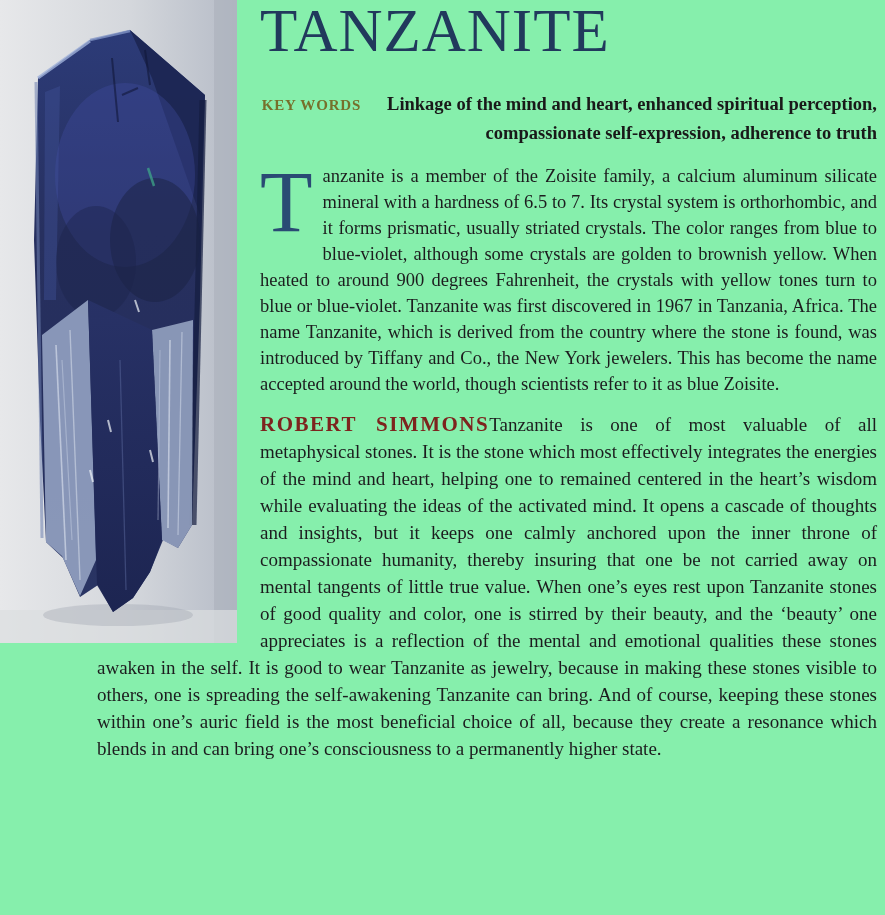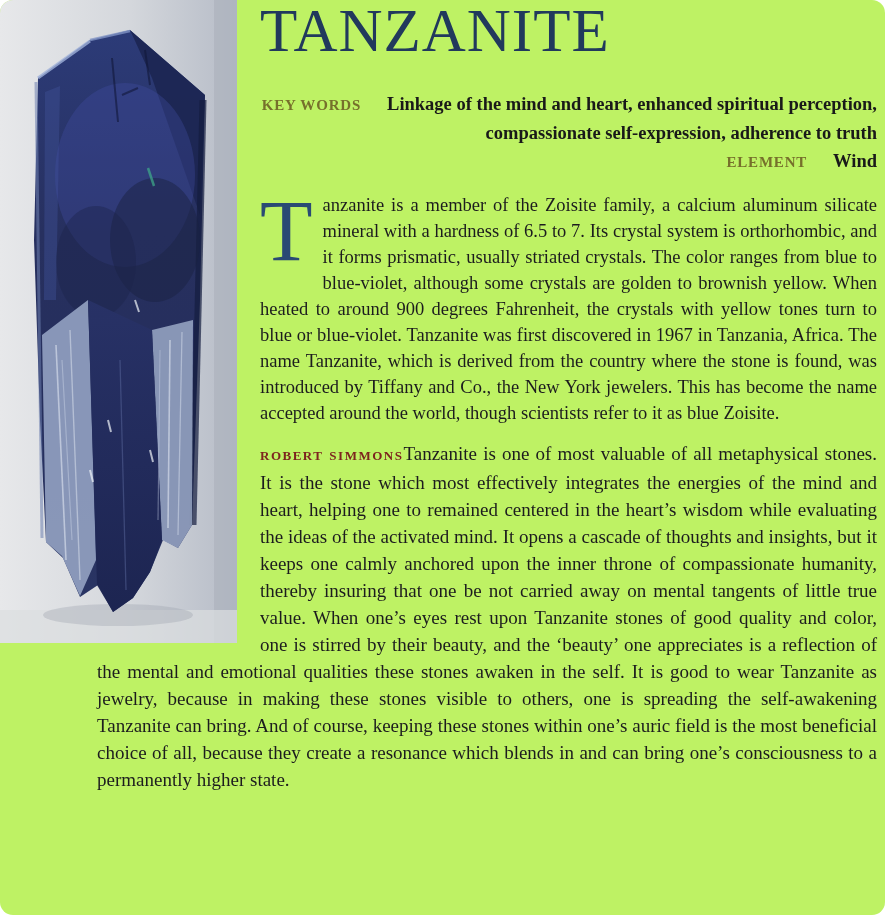--- a/index.html
+++ b/index.html
@@ -8,24 +8,23 @@
     --olive:#76702b;
     --maroon:#7d241e;
     --ink:#1c1c1e;
   }
   *{margin:0;padding:0;box-sizing:border-box;}
   html,body{background:#ffffff;}
   .page{
     position:relative;
     width:885px;height:915px;
     overflow:hidden;
-    background:#bef264;
+    background:#86efac;
     font-family:"Liberation Serif", serif;
     color:var(--ink);
-    border-radius:13px;
   }
   .content{
     padding:0 8px 0 97px;
   }
   figure.photo{
     float:left;
     width:237px;height:643px;
     margin:0 23px 0 -97px;
   }
   figure.photo svg{display:block;width:237px;height:643px;}
@@ -70,21 +69,21 @@
   }
   p.simmons{
     text-align:justify;
     font-size:19px;
     line-height:27px;
     margin:0;
   }
   .simmons-label{
     color:var(--maroon);
     font-weight:bold;
-    font-size:13px;
+    font-size:21px;
     letter-spacing:1.5px;
     white-space:nowrap;
   }
   p.closing{
     text-align:justify;
     text-indent:28px;
     font-size:19px;
     line-height:27px;
     margin:0;
   }
@@ -153,23 +152,20 @@
         <path d="M 148 168 L 154 186" stroke="#3fae8a" stroke-width="2.5" opacity="0.7" fill="none"></path>
       </svg>
     </figure>
 
     <h1 class="title">TANZANITE</h1>
 
     <div class="attributes">
       <div class="attr-row">
         <span class="attr-label">KEY WORDS</span><span>Linkage of the mind and heart, enhanced spiritual perception, compassionate self-expression, adherence to truth</span>
       </div>
-      <div class="attr-row">
-        <span class="attr-label">ELEMENT</span><span>Wind</span>
-      </div>
     </div>
 
     <p class="intro">
       <span class="dropcap">T</span><span>anzanite is a member of the Zoisite family, a calcium aluminum silicate mineral with a hardness of 6.5 to 7. Its crystal system is orthorhombic, and it forms prismatic, usually striated crystals. The color ranges from blue to blue-violet, although some crystals are golden to brownish yellow. When heated to around 900 degrees Fahrenheit, the crystals with yellow tones turn to blue or blue-violet. Tanzanite was first discovered in 1967 in Tanzania, Africa. The name Tanzanite, which is derived from the country where the stone is found, was introduced by Tiffany and Co., the New York jewelers. This has become the name accepted around the world, though scientists refer to it as blue Zoisite.</span>
     </p>
 
     <p class="simmons">
       <span class="simmons-label">ROBERT SIMMONS</span><span>Tanzanite is one of most valuable of all metaphysical stones. It is the stone which most effectively integrates the energies of the mind and heart, helping one to remained centered in the heart’s wisdom while evaluating the ideas of the activated mind. It opens a cascade of thoughts and insights, but it keeps one calmly anchored upon the inner throne of compassionate humanity, thereby insuring that one be not carried away on mental tangents of little true value. When one’s eyes rest upon Tanzanite stones of good quality and color, one is stirred by their beauty, and the ‘beauty’ one appreciates is a reflection of the mental and emotional qualities these stones awaken in the self. It is good to wear Tanzanite as jewelry, because in making these stones visible to others, one is spreading the self-awakening Tanzanite can bring. And of course, keeping these stones within one’s auric field is the most beneficial choice of all, because they create a resonance which blends in and can bring one’s consciousness to a permanently higher state.</span>
     </p>
 

